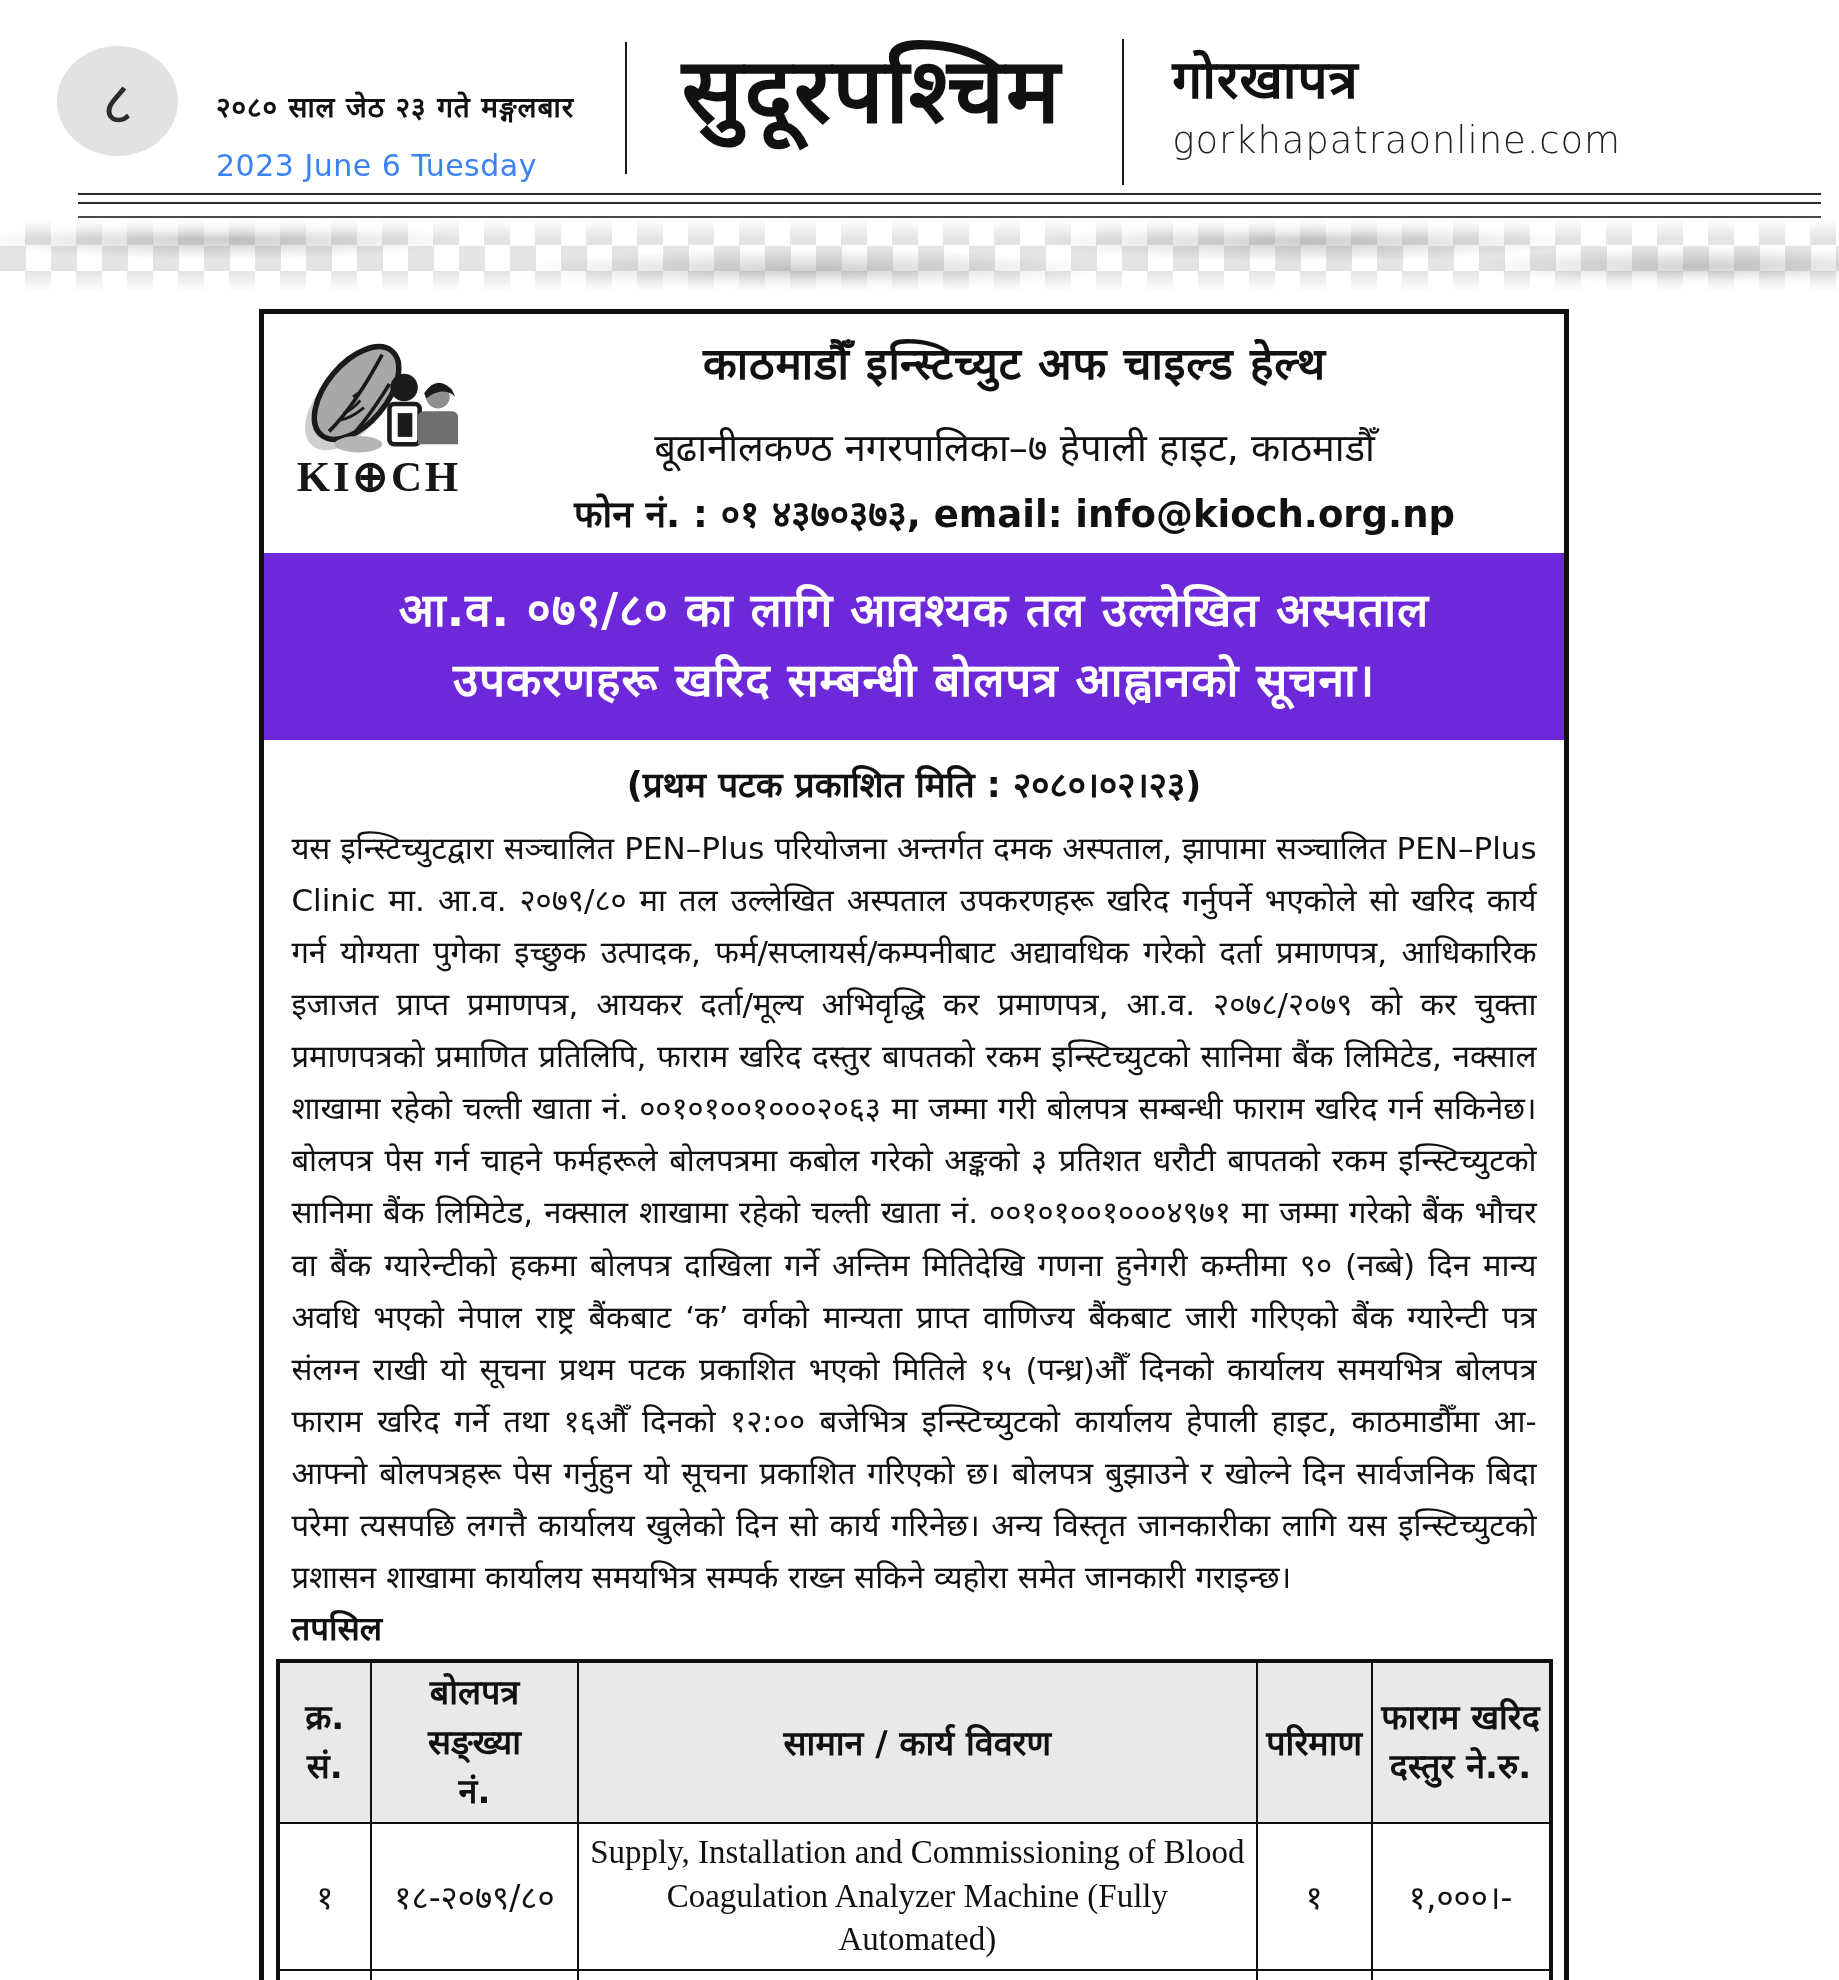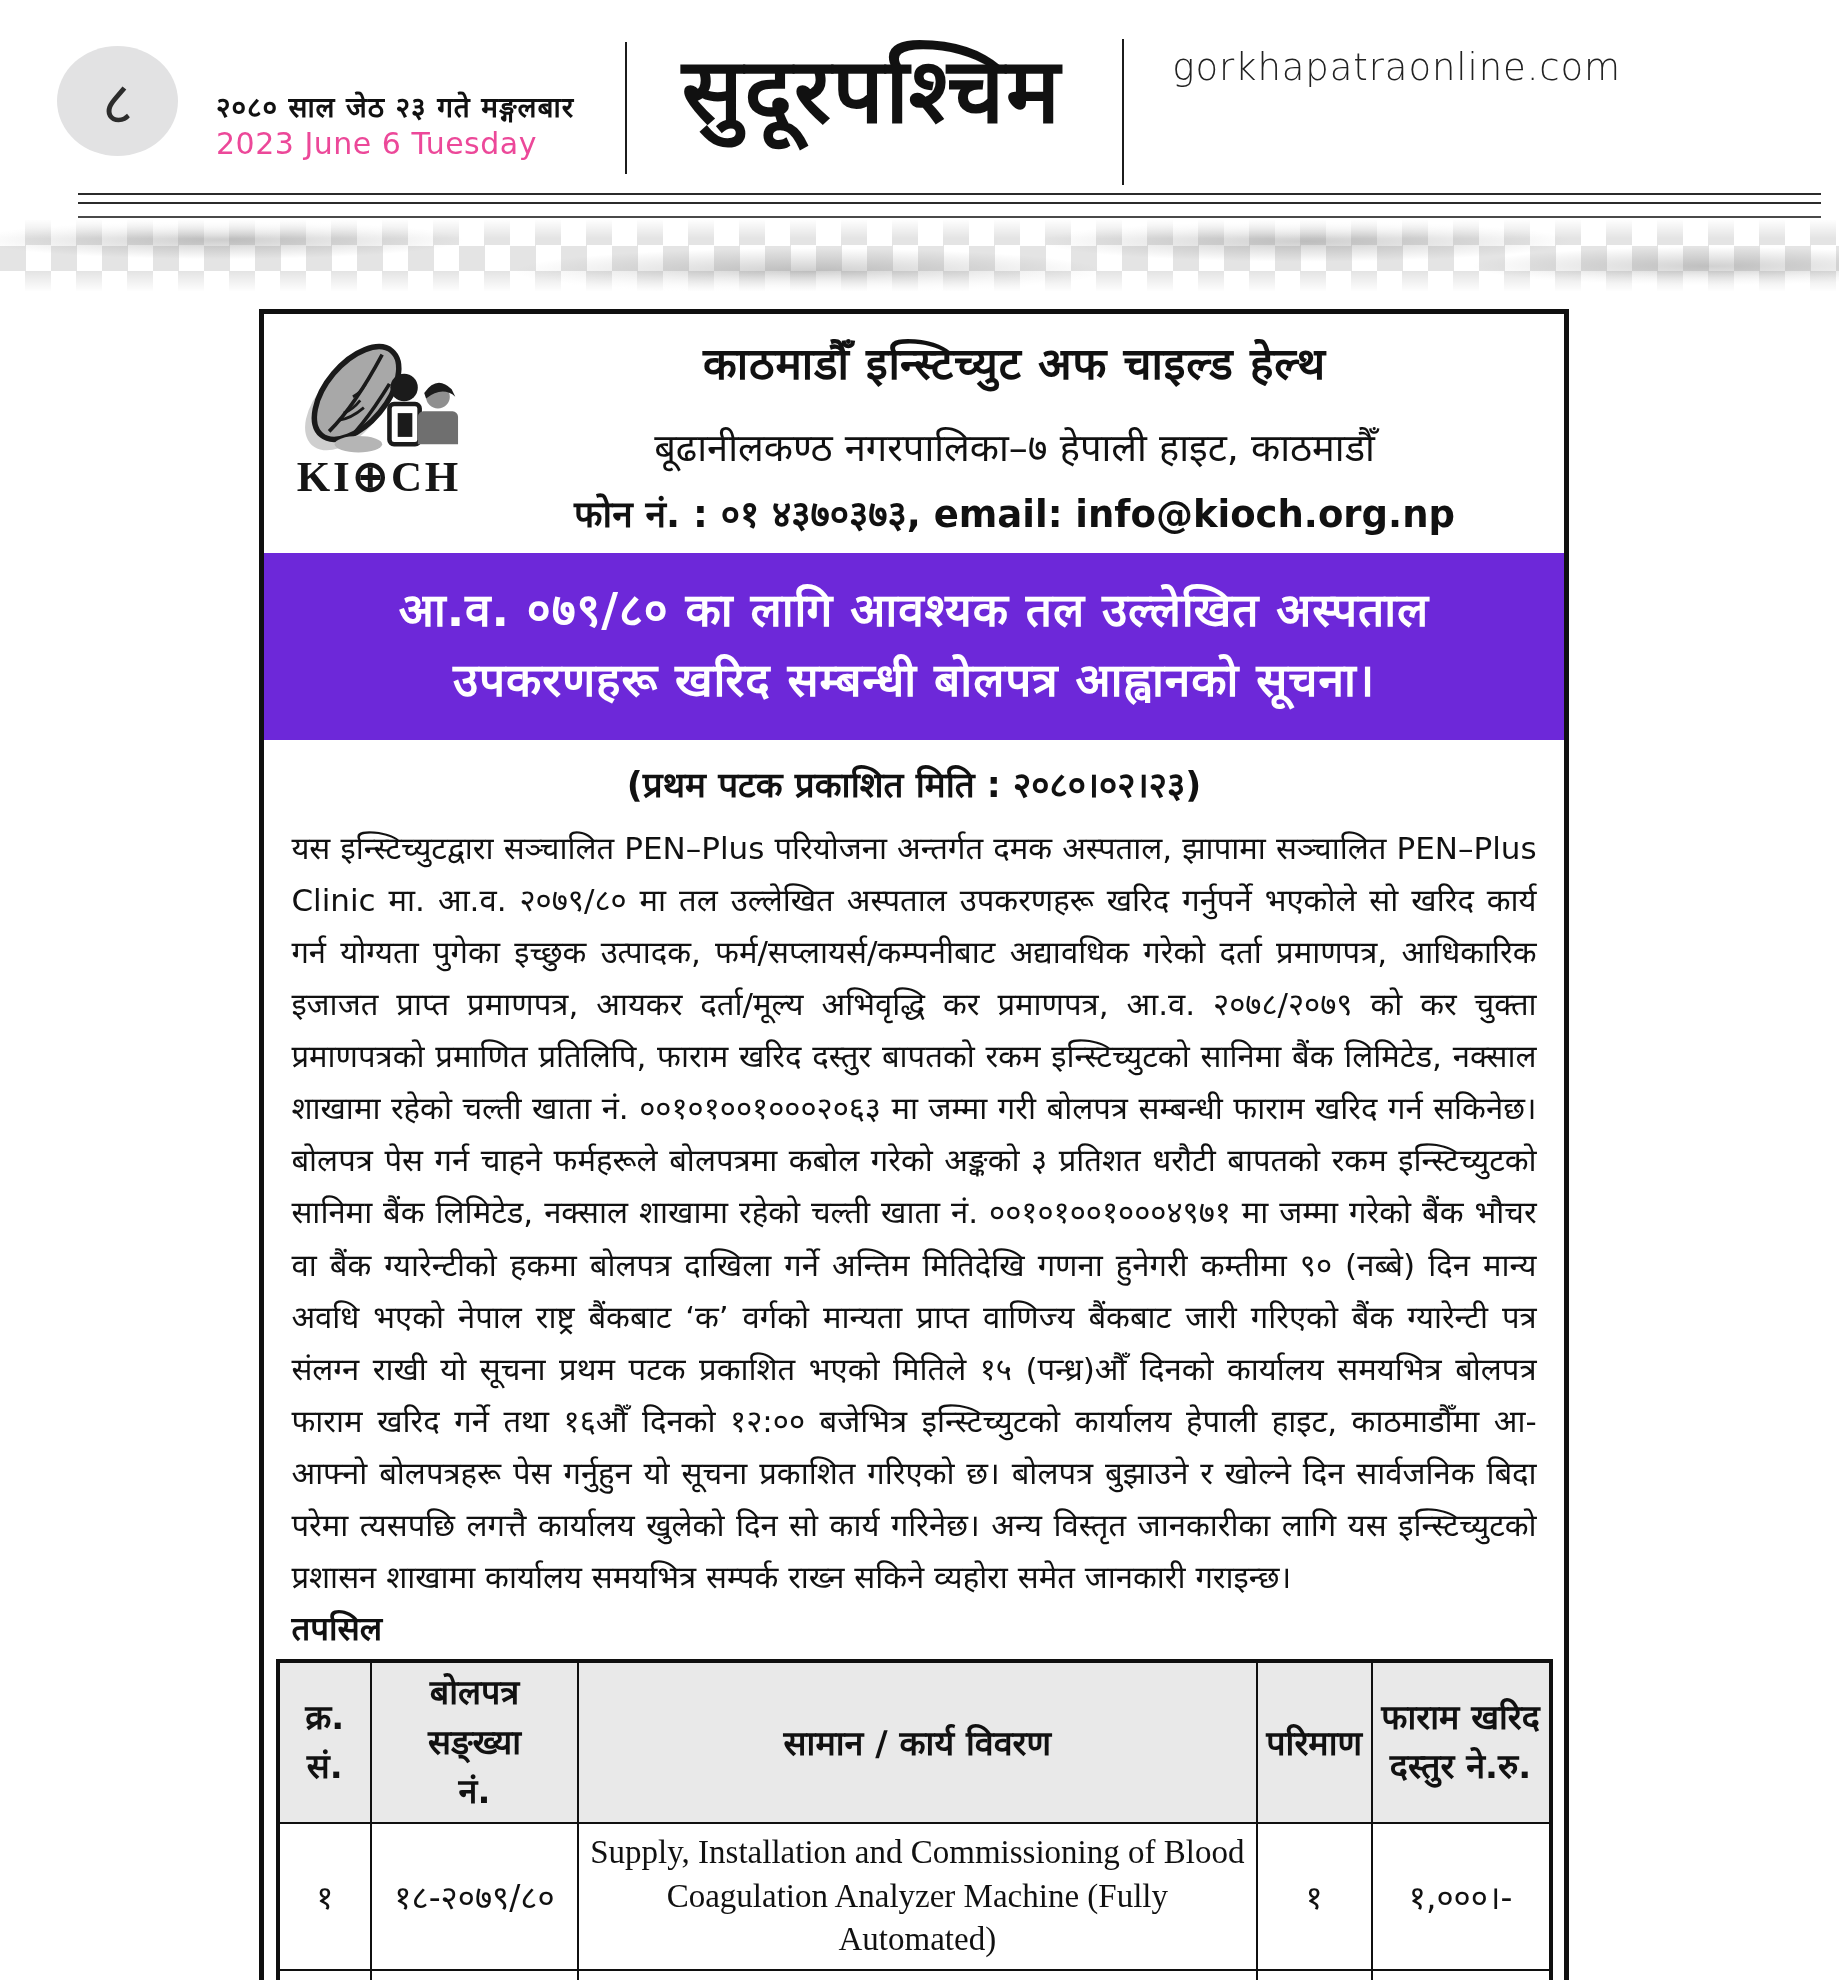--- a/index.html
+++ b/index.html
@@ -22,21 +22,21 @@
   .page-circle {
     width:121px; height:110px; border-radius:50%;
     background:#e2e2e3;
     display:flex; align-items:center; justify-content:center;
     font-size:60px; color:#2c2c2c;
     margin-top:11px;
     flex:0 0 auto;
   }
   .date-block { margin-left:38px; margin-top:27.4px; flex:0 0 auto; }
   .date-np { font-size:28px; font-weight:bold; letter-spacing:0.9px;margin-top:25px; }
-  .date-en { font-size:30px; font-weight:400; color:#ec4899; margin-top:1px; letter-spacing:0.5px; }
+  .date-en { font-size:30px; font-weight:400; color:#3b82f6; margin-top:23px; letter-spacing:0.5px; }
   .vdiv1 { width:1.8px; background:#1c1c1c; height:132px; margin:7.3px 0 0 51px; flex:0 0 auto; }
   .section-title {
     font-size:90px; font-weight:bold; line-height:1.0;
     margin:11px 0 0 55px; letter-spacing:1.8px; flex:0 0 auto;
   }
   .vdiv2 { width:2.7px; background:#1c1c1c; height:146px; margin:3.7px 0 0 60px; flex:0 0 auto; }
   .brand-block { margin-left:48px; margin-top:5.5px; }
   .brand-np { font-size:53px; font-weight:bold; letter-spacing:0.9px; }
   .brand-web { font-size:37px; font-weight:300; color:#222; margin-top:5.5px; letter-spacing:0.9px; }
 
@@ -134,20 +134,21 @@
       <span>८</span>
     </div>
     <div class="date-block">
       <div class="date-np">२०८० साल जेठ २३ गते मङ्गलबार</div>
       <div class="date-en">2023 June 6 Tuesday</div>
     </div>
     <div class="vdiv1"></div>
     <div class="section-title">सुदूरपश्चिम</div>
     <div class="vdiv2"></div>
     <div class="brand-block">
+      <div class="brand-np">गोरखापत्र</div>
       <div class="brand-web">gorkhapatraonline.com</div>
     </div>
   </div>
 
   <div class="rules">
     <div class="r1"></div>
       <div class="r2"></div>
       <div class="r3"></div>
   </div>
   <div class="wave-band"></div>

